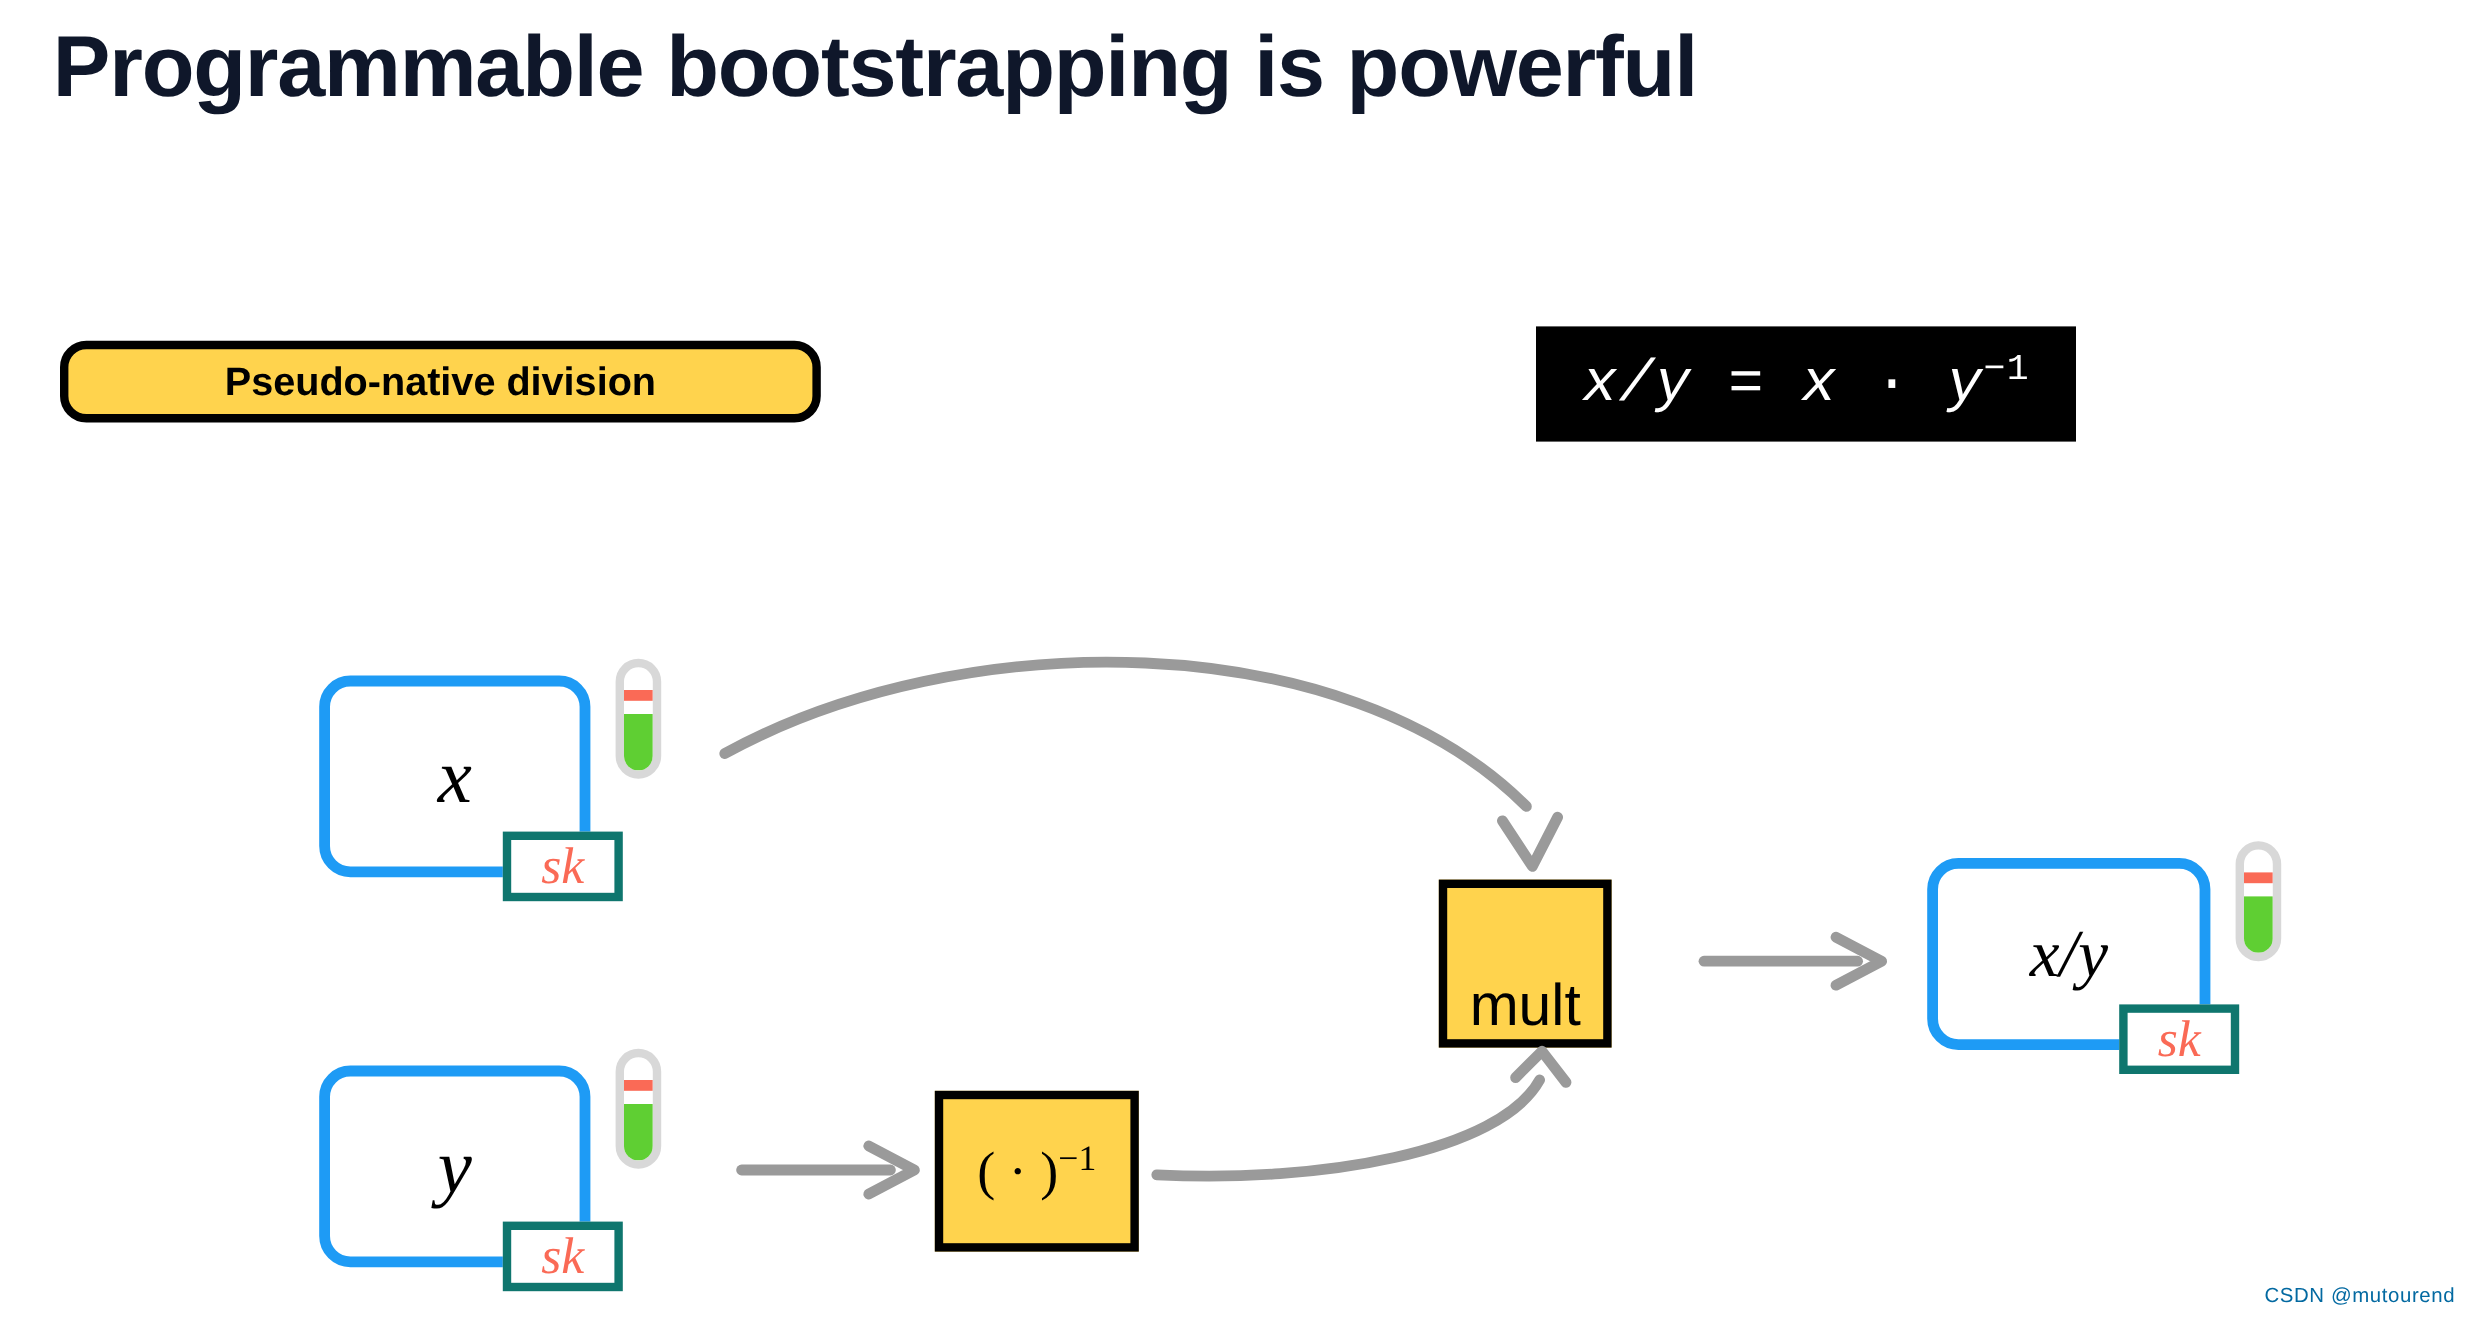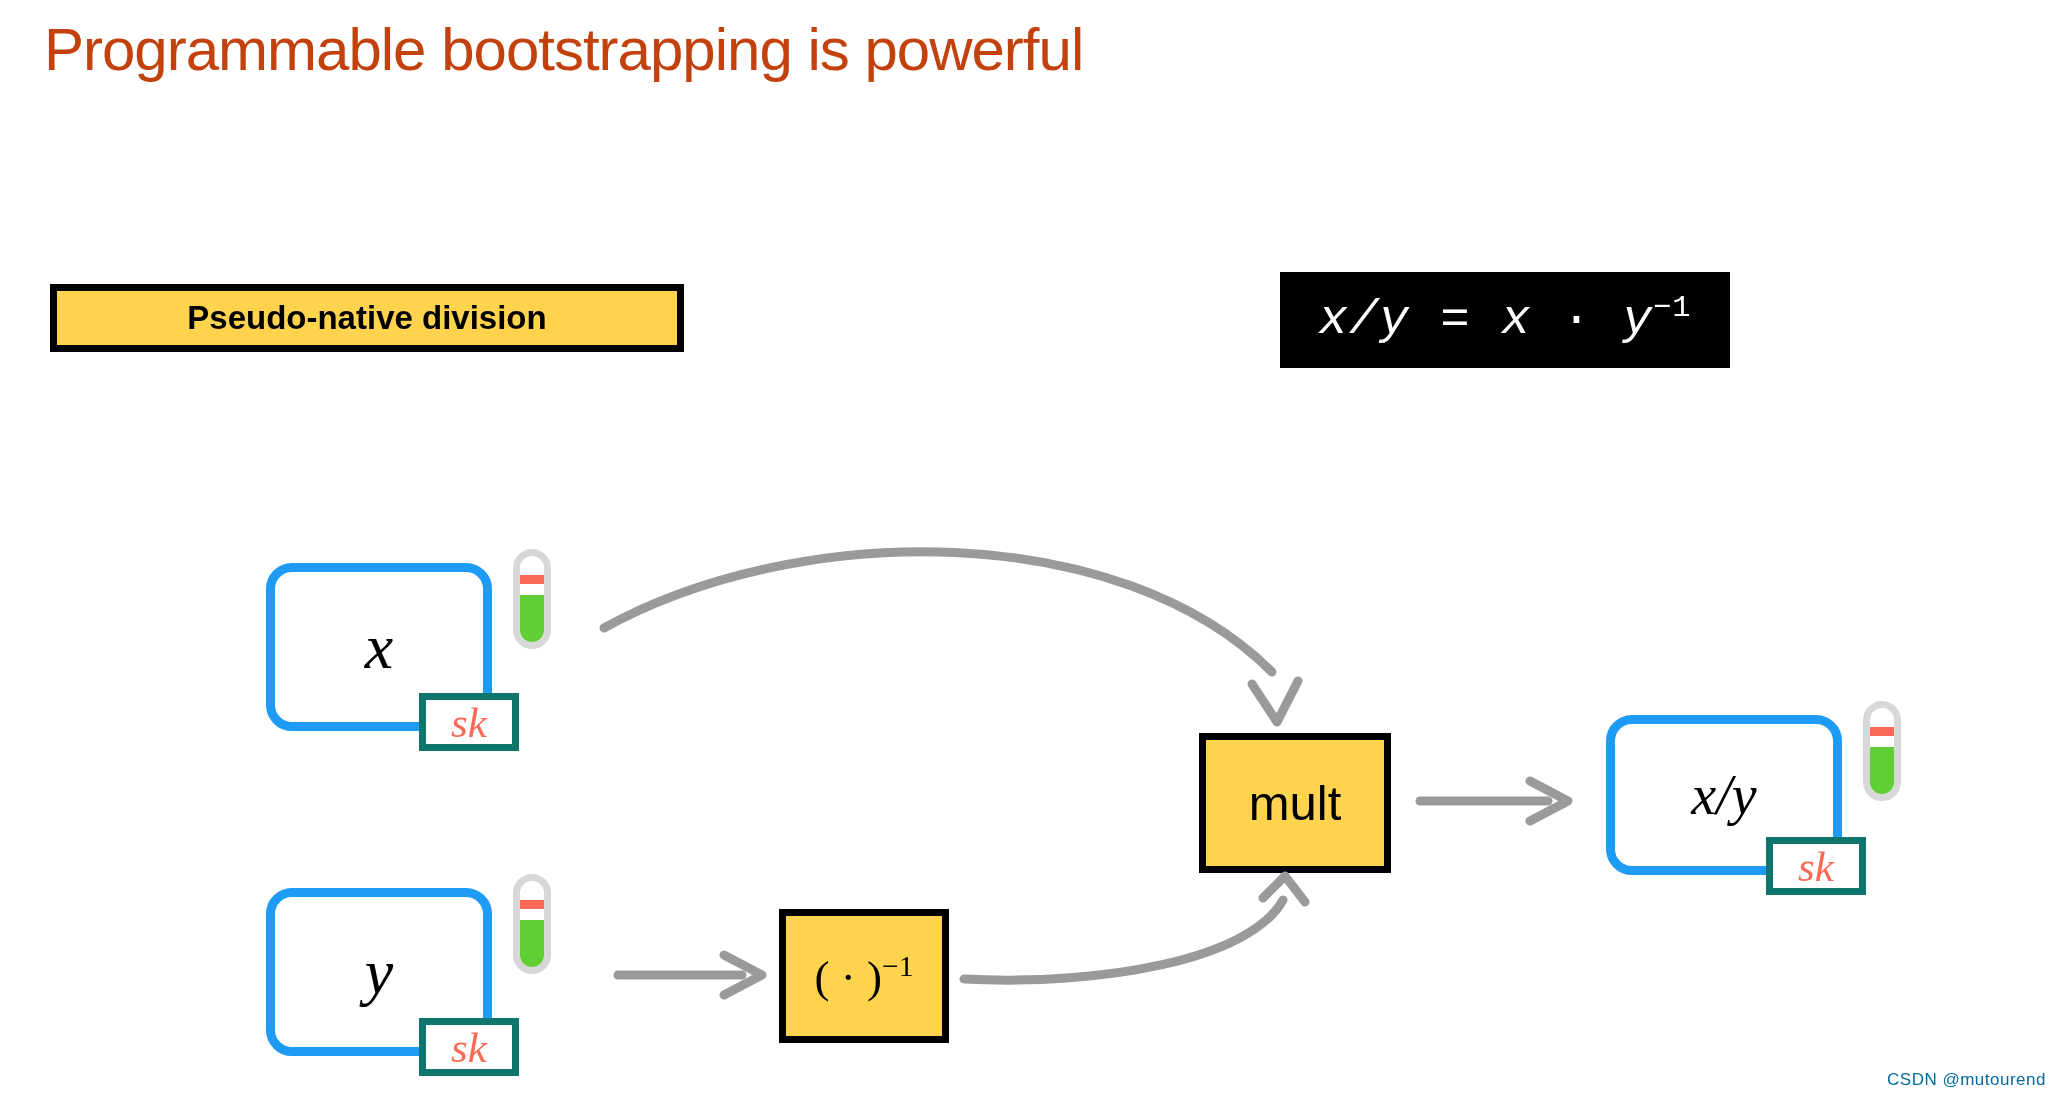--- a/index.html
+++ b/index.html
@@ -16,43 +16,44 @@
     font-family: "Liberation Sans", sans-serif;
   }
 
   
   #slide-title {
     position: absolute;
     left: 44px;
     top: 20px;
     width: 2000px;
     font-family: "Liberation Sans", sans-serif;
-    font-weight: normal;
-    font-size: 60px;
+    font-weight: bold;
+    font-size: 72px;
     line-height: 1.0;
     letter-spacing: -1px;
-    color: #c2410c;
+    color: #0f172a;
     white-space: nowrap;
   }
 
   
   .yellow-box {
     position: absolute;
     background: #FFD34D;
     border: 7px solid #000000;
     box-sizing: border-box;
     display: flex;
     align-items: center;
     justify-content: center;
   }
   #caption-box {
     left: 50px;
     top: 284px;
     width: 634px;
     height: 68px;
+    border-radius: 22px;
   }
   #caption-label {
     font-family: "Liberation Sans", sans-serif;
     font-weight: bold;
     font-size: 33px;
     color: #000000;
     letter-spacing: 0px;
   }
 
   
@@ -148,22 +149,23 @@
     right: 0;
     top: 22%;
     height: 9px;
     background: #FA6A56;
   }
 
   
   #mult-box {
     left: 1199px;
     top: 733px;
-    width: 192px;
+    width: 144px;
     height: 140px;
+    align-items: flex-end;
   }
   #mult-label {
     font-family: "Liberation Sans", sans-serif;
     font-size: 49px;
     color: #000000;
   }
   #inv-box {
     left: 779px;
     top: 909px;
     width: 170px;

